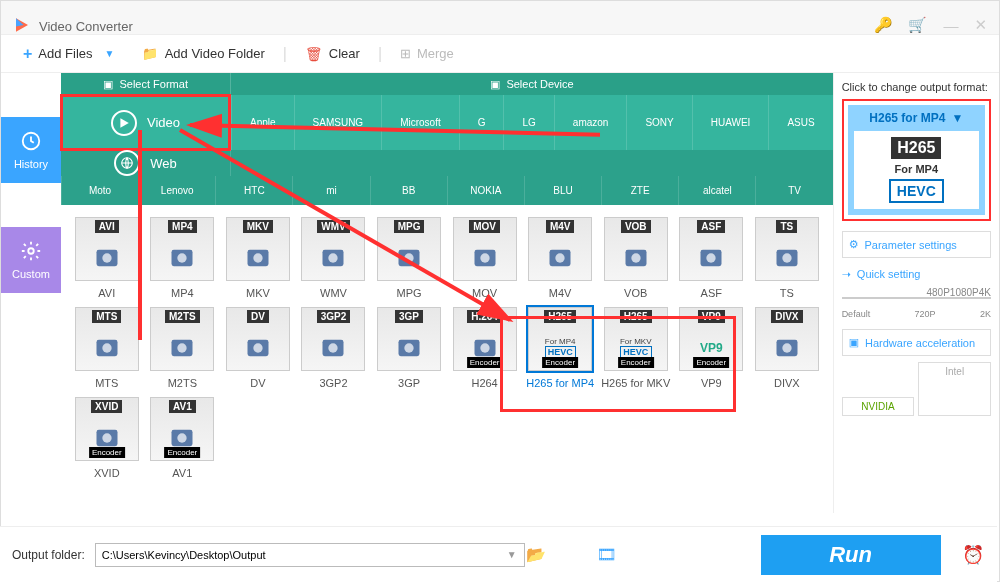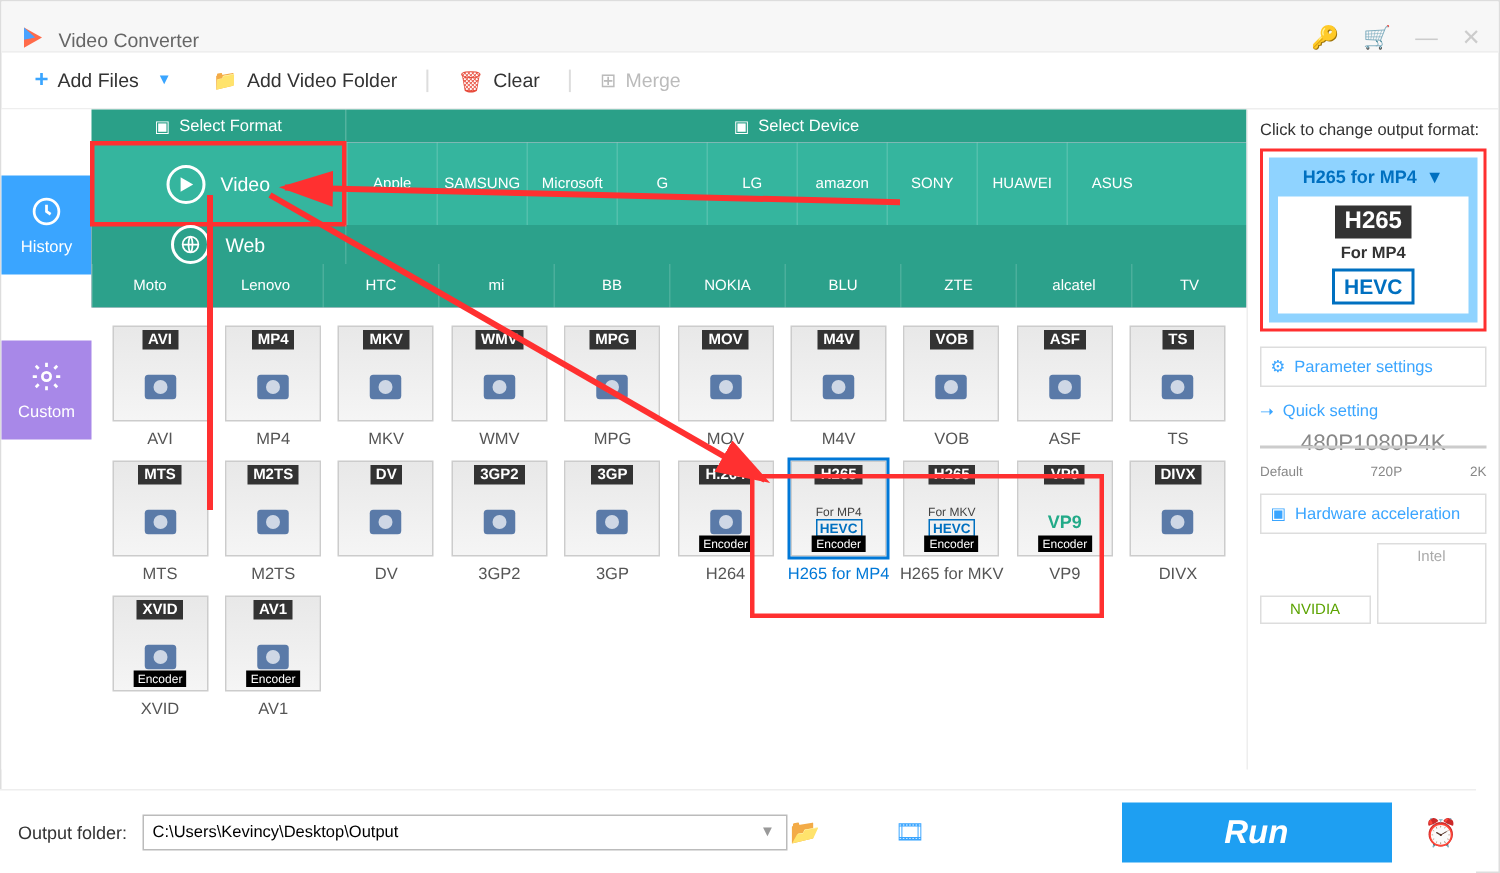--- a/index.html
+++ b/index.html
@@ -33,21 +33,21 @@
 .sel-dev { flex: 1; }
 
 .cat-rows { background: #f9a8d4; }
 .cat-row { height: 55px; display: flex; }
 .cat-left { width: 170px; display: flex; align-items: center; justify-content: center; gap: 10px; color: #fff; font-size: 13px; border-right: 1px solid rgba(255,255,255,.15); }
 .cat-row.r1 { background: #35b59e; }
 .cat-row.r2 { background: #2ca18b; flex-direction: column; }
 .cat-left .cat-highlight { outline: 3px solid #ff3030; outline-offset: -2px; width: 100%; height: 100%; display: flex; align-items: center; justify-content: center; gap: 10px; }
 .cat-icon-circle { width: 26px; height: 26px; border: 2px solid #fff; border-radius: 50%; display: flex; align-items: center; justify-content: center; }
 .brand-strip { flex: 1; display: grid; grid-template-columns: repeat(10,1fr); }
-.brand { border-left: 1px solid rgba(255,255,255,.15); display: flex; align-items: center; justify-content: center; color: #fff; font-size: 10px; text-align: right; padding: 0 2px; }
+.brand { border-left: 1px solid rgba(255,255,255,.15); display: flex; align-items: center; justify-content: center; color: #fff; font-size: 10px; text-align: right; padding: 0 18px; }
 
 .formats-grid { padding: 12px 10px; display: grid; grid-template-columns: repeat(10, 1fr); gap: 8px 4px; overflow-y: auto; }
 .fmt { display: flex; flex-direction: column; align-items: center; cursor: pointer; }
 .fmt-thumb { width: 64px; height: 64px; background: linear-gradient(#e8e8e8,#f5f5f5); border: 1px solid #ccc; position: relative; display: flex; flex-direction: column; align-items: center; justify-content: flex-start; padding-top: 2px; }
 .fmt-thumb .badge { background: #333; color: #fff; font-size: 10px; font-weight: bold; padding: 1px 4px; margin-bottom: 2px; }
 .fmt-thumb .middle { flex: 1; display: flex; align-items: center; justify-content: center; width: 100%; font-size: 9px; color: #444; }
 .fmt-thumb .enc-badge { position: absolute; bottom: 2px; left: 50%; transform: translateX(-50%); background: #000; color: #fff; font-size: 8px; padding: 1px 3px; }
 .fmt-label { font-size: 11px; color: #555; margin-top: 6px; text-align: center; white-space: nowrap; }
 .fmt.selected .fmt-thumb { outline: 2px solid #0078d7; }
 .fmt.selected .fmt-label { color: #0078d7; }
@@ -60,26 +60,26 @@
 .out-title { color: #0070c0; font-size: 12px; font-weight: bold; display: flex; justify-content: center; gap: 6px; }
 .out-card { background: #fff; margin-top: 6px; padding: 6px; }
 .out-card .big { background: #333; color: #fff; font-weight: bold; font-size: 16px; padding: 2px 6px; display: inline-block; }
 .out-card .sub { font-size: 11px; margin-top: 4px; }
 .out-card .hevc { border: 2px solid #0070c0; color: #0070c0; font-weight: bold; display: inline-block; padding: 2px 6px; margin-top: 4px; font-size: 14px; }
 .rp-btn { margin-top: 10px; border: 1px solid #ddd; padding: 6px; font-size: 11px; display: flex; align-items: center; gap: 6px; cursor: pointer; }
 .rp-btn.blue { color: #3aa5ff; }
 .qsetting { margin-top: 10px; font-size: 11px; }
 .qslider { margin-top: 6px; height: 22px; position: relative; }
 .qslider .line { position: absolute; top: 10px; left: 0; right: 0; height: 2px; background: #ccc; }
-.qslider .ticks { display: flex; justify-content: center; font-size: 15px; color: #888; }
+.qslider .ticks { display: flex; justify-content: flex-end; font-size: 10px; color: #888; }
 .hw-row { display: flex; gap: 4px; margin-top: 6px; }
 .hw-chip { border: 1px solid #ddd; padding: 3px 6px; font-size: 10px; flex: 1; text-align: center; }
 .nv { color: #5ba300; margin-top: 35px; }
 
-.bottom { position: absolute; bottom: 0; left: 0; right: 16px; height: 56px; border-top: 1px solid #eee; display: flex; align-items: center; padding: 0 12px; gap: 10px; background: #fff; }
+.bottom { position: absolute; bottom: 0; left: 0; right: 3px; height: 56px; border-top: 1px solid #eee; display: flex; align-items: center; padding: 0 12px; gap: 10px; background: #fff; }
 .out-lbl { font-size: 12px; color: #333; }
 .out-input { flex: 1; max-width: 430px; height: 24px; border: 1px solid #bbb; font-size: 11px; padding: 0 6px; }
 .b-icon { color: #3aa5ff; font-size: 16px; cursor: pointer; }
 .run-btn { margin-left: auto; width: 180px; height: 40px; background: #1e9ff2; color: #fff; font-size: 22px; font-style: italic; font-weight: bold; border: none; cursor: pointer; }
 .alarm { color: #3aa5ff; font-size: 18px; margin-left: 12px; cursor: pointer; }
 
 svg.arrow { position: absolute; pointer-events: none; }
 </style>
 </head>
 <body>

